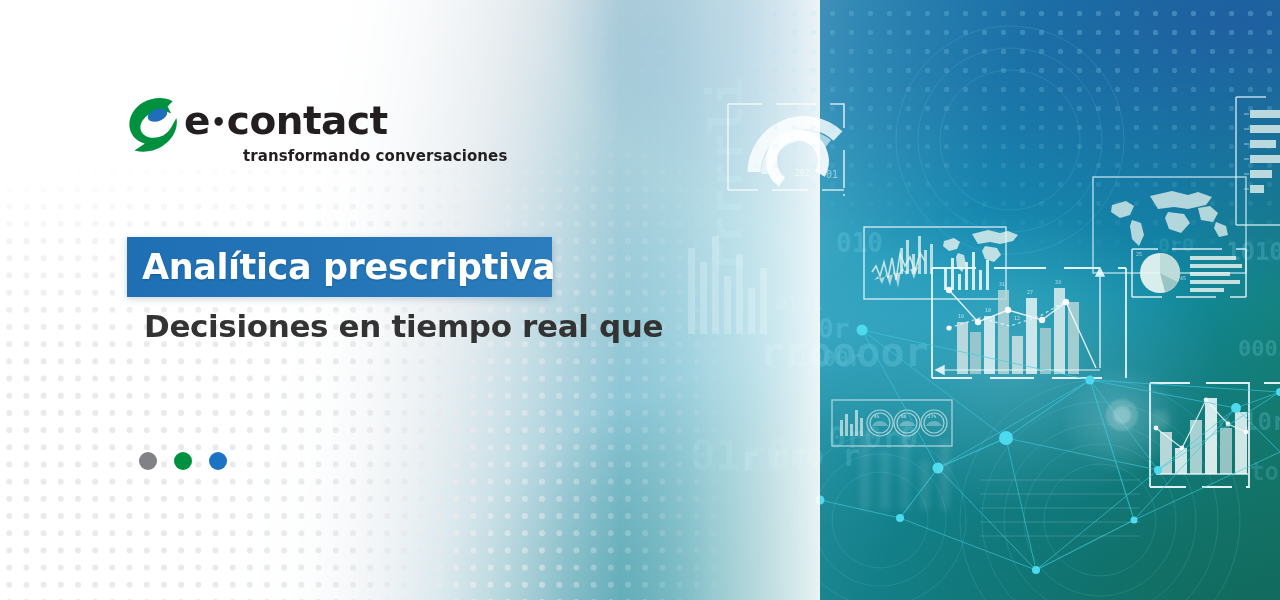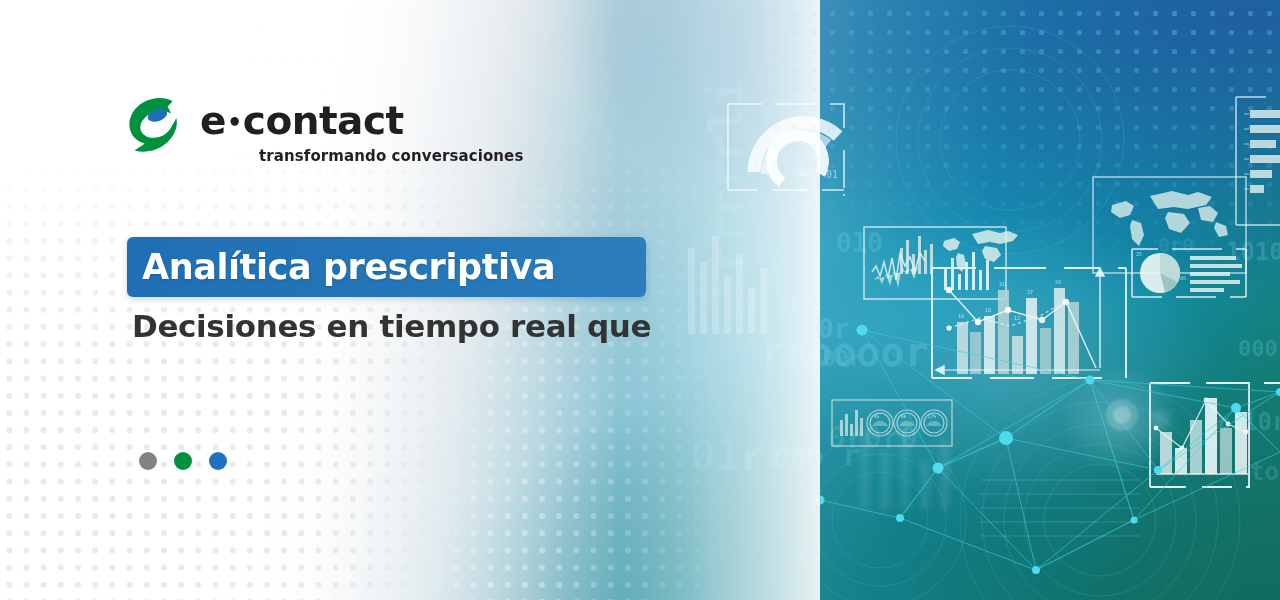--- a/index.html
+++ b/index.html
@@ -70,52 +70,51 @@
   }
 
   .bg-svg{ position:absolute; inset:0; width:1280px; height:600px; }
 
   
   #content{ position:absolute; inset:0; }
 
   
   #logo{ position:absolute; left:128px; top:97px; display:flex; align-items:flex-start; }
   #logo .mark{ width:56px; height:62px; flex:0 0 auto; }
-  #logo .words{ margin-left:16px; padding-top:4px; }
+  #logo .words{ margin-left:0; padding-top:4px; }
   #logo .wordmark{
     font-family:"DejaVu Sans", sans-serif;
     font-size:39px; font-weight:700; letter-spacing:-.5px;
     color:#231f20; line-height:1; white-space:nowrap;
   }
   #logo .wordmark .dot{ font-size:24px; vertical-align:3px; margin:0 1px; }
   #logo .tagline{
     font-family:"DejaVu Sans", sans-serif;
     font-size:15px; font-weight:700; letter-spacing:.1px;
     color:#231f20; margin-top:7px; margin-left:59px; white-space:nowrap;
   }
 
   
   #title-banner{
     position:absolute; left:127px; top:237px;
-    width:519px; height:60px;
+    width:425px; height:60px;
     background:linear-gradient(90deg,#1f6fb4 0%,#2476b8 55%,#2b7dbd 100%);
     display:flex; align-items:center;
     box-shadow:0 2px 7px rgba(20,60,100,.22);
-    border-radius:6px;
   }
   #title-banner .t{
     font-family:"DejaVu Sans", sans-serif;
     font-size:35px; font-weight:700; color:#ffffff;
     letter-spacing:-.4px; margin-left:15px; white-space:nowrap;
     text-shadow:0 1px 2px rgba(0,40,80,.25);
   }
 
   
   #subtitle{
-    position:absolute; left:132px; top:306px; width:760px;
+    position:absolute; left:144px; top:306px; width:760px;
     font-family:"DejaVu Sans", sans-serif;
     font-size:31px; font-weight:700; color:#333333;
     line-height:1.31; letter-spacing:-.35px;
   }
   #subtitle span{ display:block; white-space:nowrap; }
 
   
   #dots{ position:absolute; left:139px; top:452px; display:flex; gap:17px; }
   #dots .d{ width:18px; height:18px; border-radius:50%; }
 </style>

